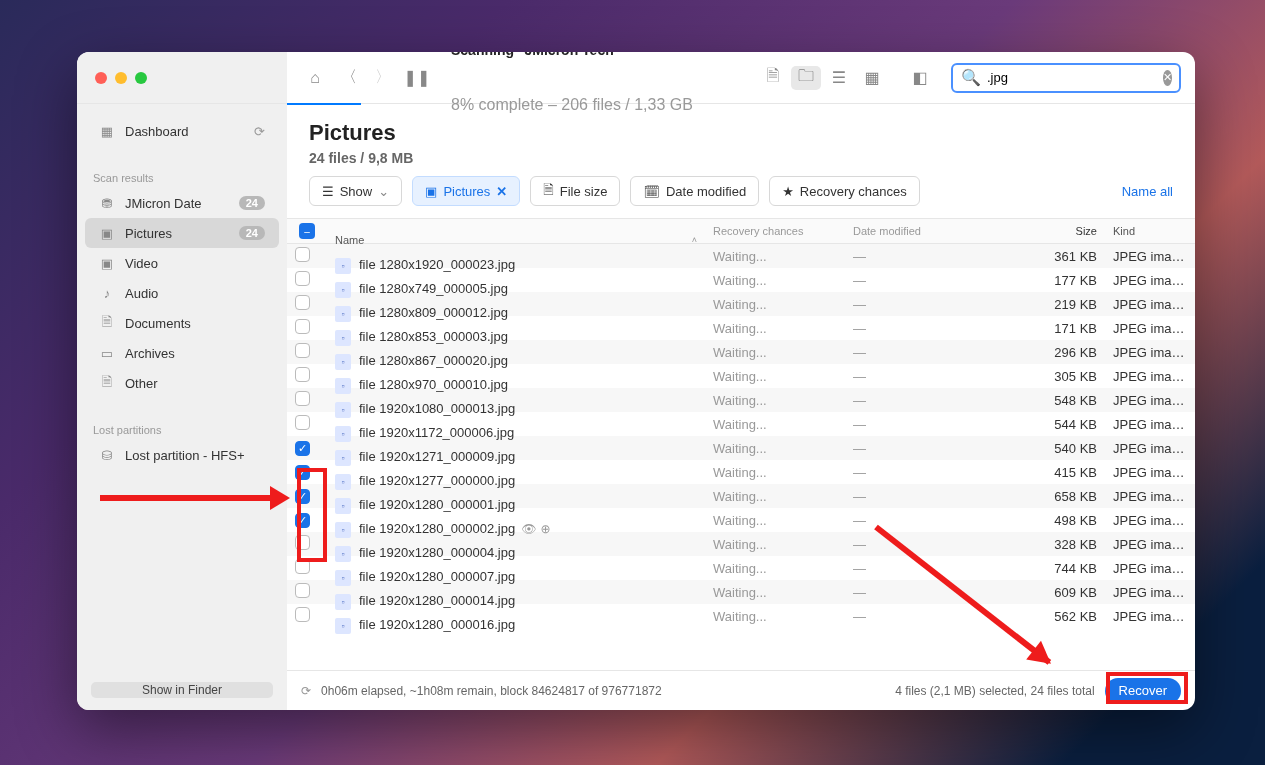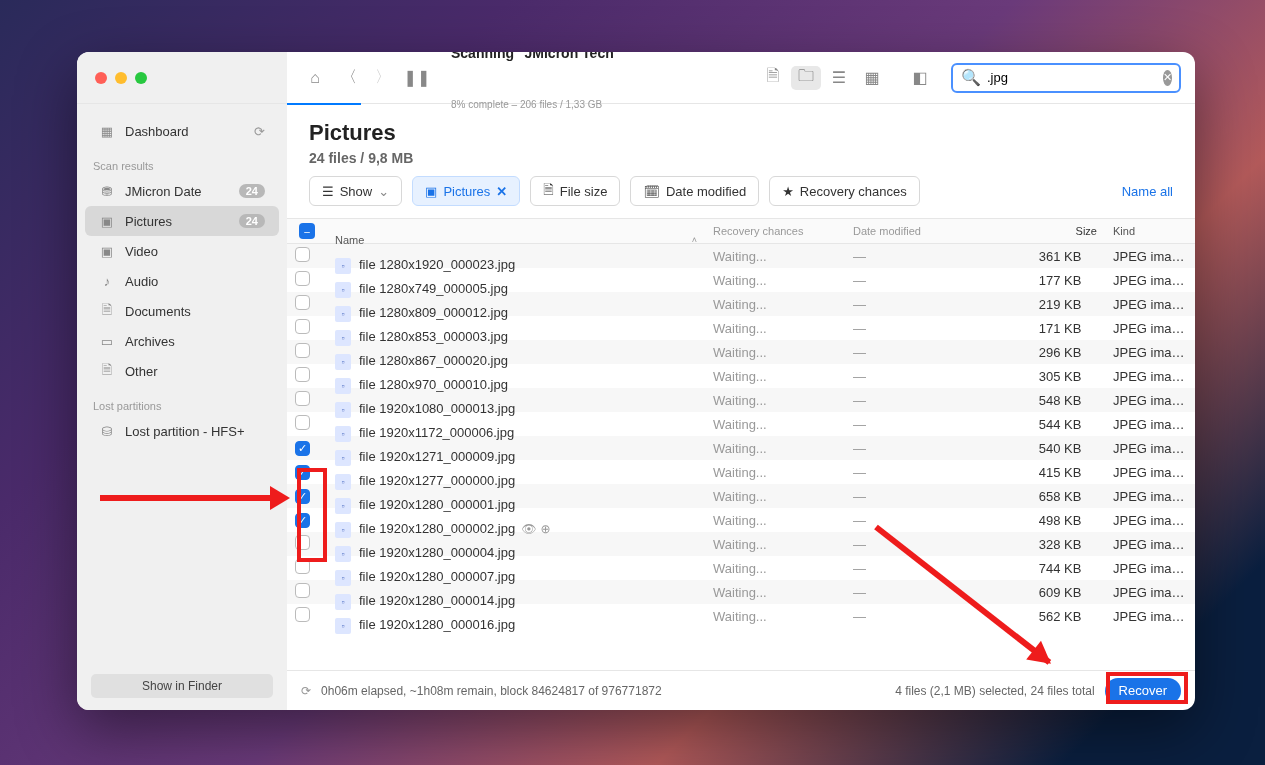--- a/index.html
+++ b/index.html
@@ -16,39 +16,39 @@
   .top { display:flex; height:52px; border-bottom:1px solid #e6e6e6; }
   .top-left { width:210px; display:flex; align-items:center; padding-left:18px; gap:8px; background:#f0f0f0;}
   .dot { width:12px; height:12px; border-radius:50%; }
   .dot.r{background:#ff5f57;} .dot.y{background:#ffbd2e;} .dot.g{background:#28c840;}
   .top-right { flex:1; display:flex; align-items:center; padding:0 14px; gap:6px;}
   .nav-btn { width:28px; height:28px; display:flex; align-items:center; justify-content:center; color:#888; border-radius:6px;}
   .nav-btn.dis{color:#ccc;}
   .active-underline{position:absolute;left:210px;width:74px;height:2px;background:#007aff;top:51px;}
   .title-blk{display:flex; flex-direction:column; margin-left:14px; flex:1;}
   .title-blk .t1{font-size:14px; font-weight:600; color:#222;}
-  .title-blk .t2{font-size:10px; color:#999;margin-top:38px;}
+  .title-blk .t2{font-size:16px; color:#999;margin-top:38px;}
   .view-icons{display:flex; gap:3px; align-items:center;}
   .vbtn{width:30px;height:24px;display:flex;align-items:center;justify-content:center;color:#888;border-radius:5px;}
   .vbtn.act{background:#e8e8e8;color:#555;}
   .search{position:relative; width:230px; height:30px; border:2px solid #4a90ff; border-radius:6px; display:flex; align-items:center; padding:0 8px; margin-left:10px;}
   .search input{border:none; outline:none; flex:1; font-size:13px; color:#000; background:transparent;}
   .search .magnify{color:#999;margin-right:6px;}
   .search .clr{width:16px;height:16px;border-radius:50%;background:#999;color:#fff;display:flex;align-items:center;justify-content:center;font-size:11px;}
 
   .body{flex:1;display:flex;min-height:0;}
   .sidebar{width:210px;background:#f0f0f0;padding:12px 0;display:flex;flex-direction:column;font-size:13px;color:#333;overflow-y:auto;}
   .side-row{height:30px;display:flex;align-items:center;padding:0 14px;gap:10px;border-radius:6px;margin:0 8px;}
   .side-row.sel{background:#d8d8d8;}
   .side-ico{width:16px;text-align:center;color:#888;}
   .side-lbl{flex:1;}
   .side-badge{background:#b8b8b8;color:#fff;font-size:11px;border-radius:9px;padding:1px 7px;font-weight:bold;}
-  .side-hdr{font-size:11px;color:#999;padding:8px 16px 4px;margin-top:6px;}
+  .side-hdr{font-size:11px;color:#999;padding:8px 16px 4px;margin-top:18px;}
   .spinner{color:#999;}
-  .show-finder{margin:auto 14px 0;height:24px;background:#e0e0e0;border:none;border-radius:5px;font-size:12px;color:#444;}
+  .show-finder{margin:auto 14px 0;height:16px;background:#e0e0e0;border:none;border-radius:5px;font-size:12px;color:#444;}
 
   .main{flex:1;display:flex;flex-direction:column;min-width:0;}
   .main-head{padding:16px 22px 10px;}
   .mh-title{font-size:22px;font-weight:700;color:#222;}
   .mh-sub{font-size:14px;color:#666;font-weight:600;margin-top:4px;}
   .filter-row{display:flex;align-items:center;gap:10px;padding:0 22px 12px;}
   .filt{height:30px;border:1px solid #d8d8d8;border-radius:6px;display:flex;align-items:center;padding:0 12px;font-size:13px;color:#333;gap:6px;background:#fff;}
   .filt.blue{background:#e7f1ff;border-color:#c3dcff;color:#1a73e8;}
   .filt .chv{color:#888;}
   .filt .close{color:#1a73e8;font-weight:600;}
@@ -69,21 +69,21 @@
   .tbody{flex:1;overflow-y:auto;font-size:13px;color:#333;}
   .tr{display:flex;height:24px;align-items:center;}
   .tr:nth-child(odd){background:#f7f7f7;}
   .tr:nth-child(even){background:#fff;}
   .td{padding:0 8px;overflow:hidden;white-space:nowrap;text-overflow:ellipsis;}
   .chk{width:15px;height:15px;border:1.5px solid #bbb;border-radius:4px;display:inline-flex;align-items:center;justify-content:center;background:#fff;}
   .chk.on{background:#1a73e8;border-color:#1a73e8;}
   .chk.on::after{content:"✓";color:#fff;font-size:11px;}
   .fico{width:16px;height:16px;border-radius:2px;background:#dde6ff;display:inline-flex;align-items:center;justify-content:center;font-size:9px;color:#5a78c8;margin-right:8px;}
   .col-rec, .col-date{color:#999;}
-  .col-size{color:#333;text-align:center;}
+  .col-size{color:#333;text-align:right;}
   .eye-grp{display:inline-flex;gap:4px;color:#999;font-size:12px;margin-left:6px;}
 
   .footer{height:40px;border-top:1px solid #e6e6e6;display:flex;align-items:center;padding:0 14px;font-size:12px;color:#666;gap:10px;}
   .recover-btn{height:26px;padding:0 14px;background:#1a73e8;color:#fff;border:none;border-radius:13px;font-size:13px;font-weight:500;}
   .foot-spin{color:#999;}
 
   
   .arrow-h{position:absolute;left:100px;top:495px;width:190px;height:0;}
   .arrow-h::before{content:"";position:absolute;left:0;top:0;width:170px;height:6px;background:#ee1c1c;}
   .arrow-h::after{content:"";position:absolute;right:0;top:-9px;border-left:20px solid #ee1c1c;border-top:12px solid transparent;border-bottom:12px solid transparent;}

